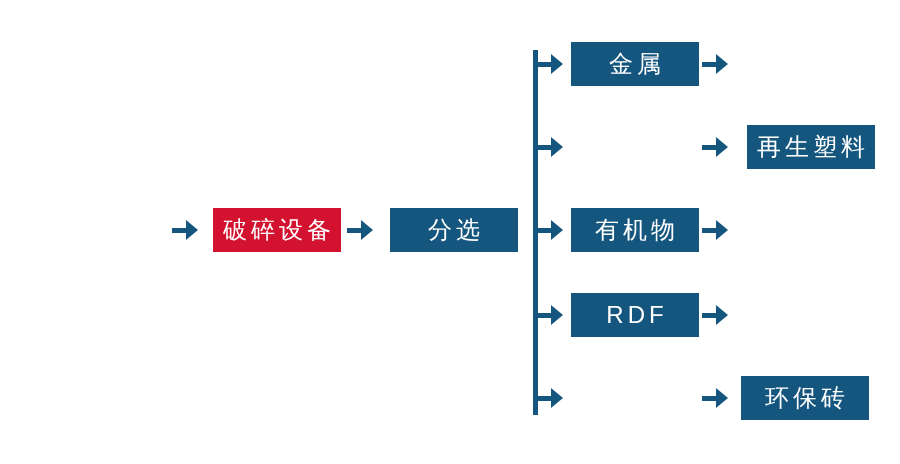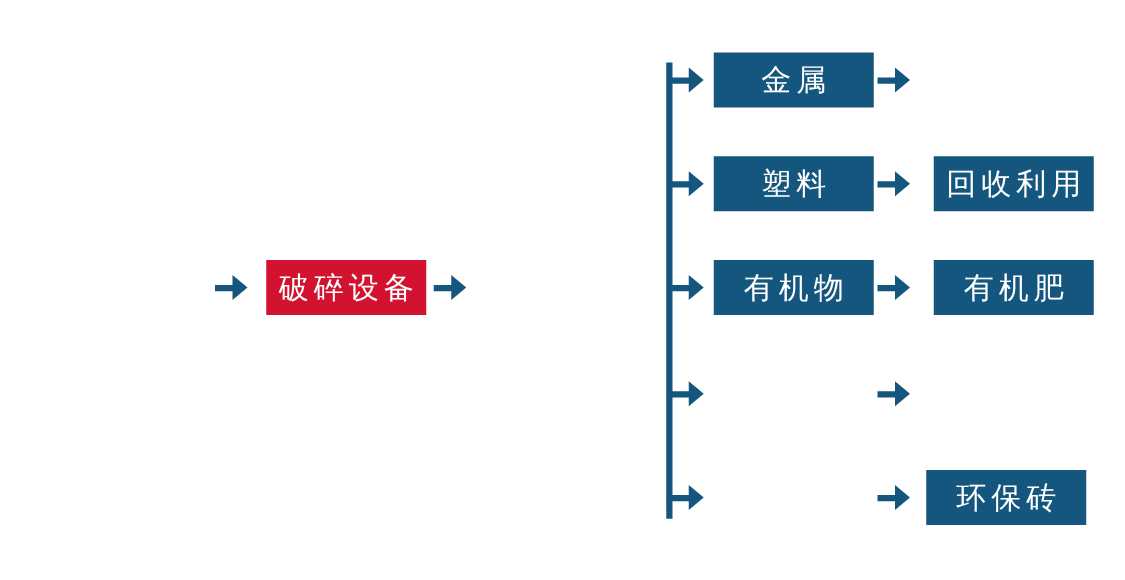--- a/index.html
+++ b/index.html
@@ -73,59 +73,59 @@
     <div class="head"></div>
   </div>
 
   <div class="box red" style="left:213px;top:208px">破碎设备</div>
 
   <div class="harrow" style="left:347px;top:220px">
     <div class="stem"></div>
     <div class="head"></div>
   </div>
 
+  <div class="box blue" style="left:390px;top:208px">分选</div>
 
   <div class="vline"></div>
 
   <div class="harrow" style="left:537px;top:54px">
     <div class="stem"></div>
     <div class="head"></div>
   </div>
   <div class="box blue" style="left:571px;top:42px">金属</div>
   <div class="harrow" style="left:702px;top:54px">
     <div class="stem"></div>
     <div class="head"></div>
   </div>
 
   <div class="harrow" style="left:537px;top:137px">
     <div class="stem"></div>
     <div class="head"></div>
   </div>
-  <div class="box blue" style="left:571px;top:125px">塑料</div>
   <div class="harrow" style="left:702px;top:137px">
     <div class="stem"></div>
     <div class="head"></div>
   </div>
-  <div class="box blue" style="left:747px;top:125px">回收利用</div>
+  <div class="box blue" style="left:747px;top:125px">再生塑料</div>
 
   <div class="harrow" style="left:537px;top:220px">
     <div class="stem"></div>
     <div class="head"></div>
   </div>
   <div class="box blue" style="left:571px;top:208px">有机物</div>
   <div class="harrow" style="left:702px;top:220px">
     <div class="stem"></div>
     <div class="head"></div>
   </div>
-  <div class="box blue" style="left:747px;top:208px">有机肥</div>
 
   <div class="harrow" style="left:537px;top:305px">
     <div class="stem"></div>
     <div class="head"></div>
   </div>
+  <div class="box blue" style="left:571px;top:293px">RDF</div>
   <div class="harrow" style="left:702px;top:305px">
     <div class="stem"></div>
     <div class="head"></div>
   </div>
 
   <div class="harrow" style="left:537px;top:388px">
     <div class="stem"></div>
     <div class="head"></div>
   </div>
   <div class="harrow" style="left:702px;top:388px">

